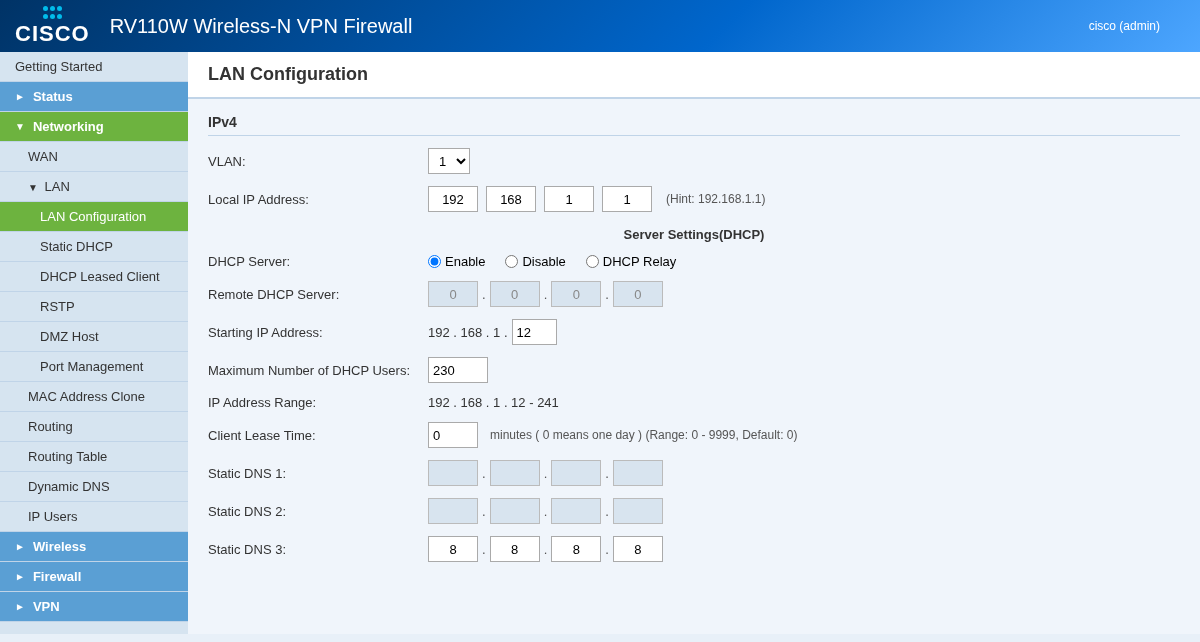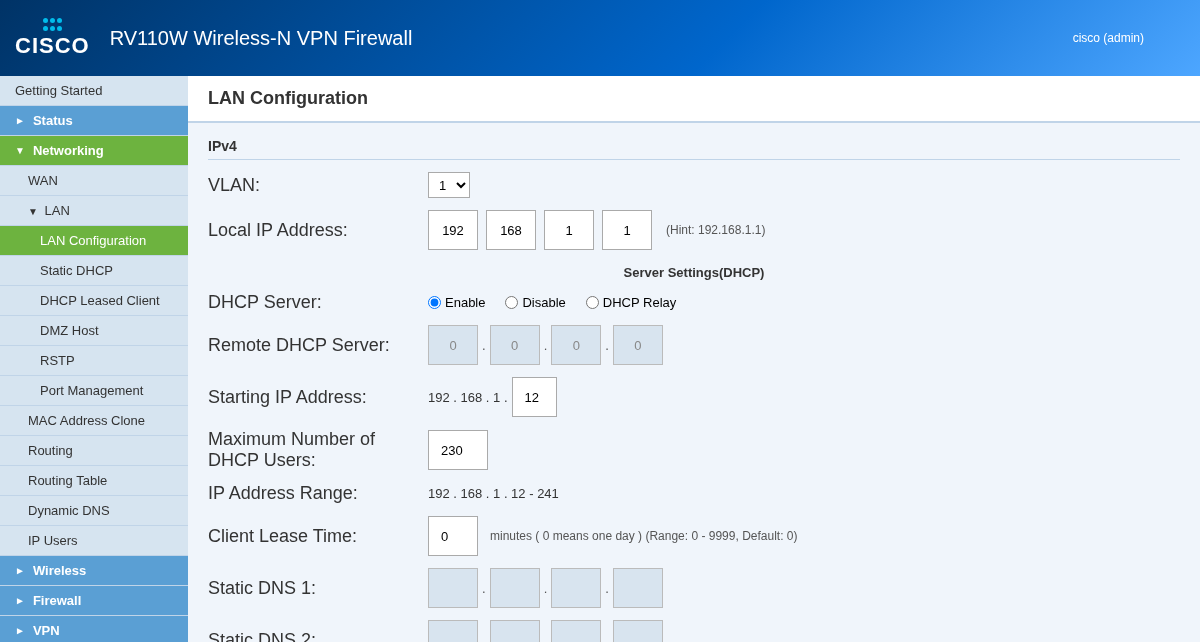--- a/index.html
+++ b/index.html
@@ -1,21 +1,21 @@
 <!DOCTYPE html>
 <html><head>
   <meta charset="utf-8">
   <style>
     * { margin: 0; padding: 0; box-sizing: border-box; }
     body { font-family: Arial, sans-serif; font-size: 13px; background: #e8f0f8; }
 
     
     .header {
       background: linear-gradient(135deg, #003366 0%, #0066cc 60%, #4da6ff 100%);
-      height: 76px;
+      height: 52px;
       display: flex;
       align-items: center;
       padding: 0 15px;
       position: relative;
       text-align: center;
     }
     .header-logo {
       display: flex;
       align-items: center;
       gap: 12px;
@@ -36,21 +36,21 @@
       margin-bottom: 2px;
     }
     .header-title {
       color: white;
       font-size: 20px;
       font-weight: normal;
       margin-left: 8px;
     }
     .header-user {
       position: absolute;
-      right: 56px;
+      right: 40px;
       top: 50%;
       transform: translateY(-50%);
       color: white;
       font-size: 12px;
     }
 
     
     .layout {
       display: flex;
       height: calc(100vh - 60px);
@@ -127,34 +127,34 @@
 
     
     .form-row {
       display: flex;
       align-items: center;
       margin-bottom: 12px;
     }
     .form-label {
       width: 220px;
       color: #333;
-      font-size: 18px;
+      font-size: 13px;
       flex-shrink: 0;
     }
     .form-control {
       display: flex;
       align-items: center;
       gap: 4px;
     }
     input[type="text"], input[type="number"] {
       border: 1px solid #aaa;
-      padding: 3px 12px;
+      padding: 3px 4px;
       font-size: 13px;
       background: white;
-      height: 40px;
+      height: 26px;
     }
     input.ip-octet { width: 50px; text-align: center; }
     input.disabled-field { background: #d8e4ef; color: #888; border-color: #bbb; }
     select.form-select {
       border: 1px solid #aaa;
       padding: 3px 6px;
       font-size: 13px;
       background: white;
       height: 26px;
     }
@@ -213,22 +213,22 @@
       <span>Networking</span>
     </div>
     <div class="sidebar-item indented">WAN</div>
     <div class="sidebar-item indented">
       <span class="arrow">▼</span>
       <span>LAN</span>
     </div>
     <div class="sidebar-item indented2 active-green">LAN Configuration</div>
     <div class="sidebar-item indented2">Static DHCP</div>
     <div class="sidebar-item indented2">DHCP Leased Client</div>
+    <div class="sidebar-item indented2">RSTP</div>
     <div class="sidebar-item indented2">DMZ Host</div>
-    <div class="sidebar-item indented2">RSTP</div>
     <div class="sidebar-item indented2">Port Management</div>
     <div class="sidebar-item indented">MAC Address Clone</div>
     <div class="sidebar-item indented">Routing</div>
     <div class="sidebar-item indented">Routing Table</div>
     <div class="sidebar-item indented">Dynamic DNS</div>
     <div class="sidebar-item indented">IP Users</div>
     <div class="sidebar-item section-header">
       <span class="arrow">►</span>
       <span>Wireless</span>
     </div>

